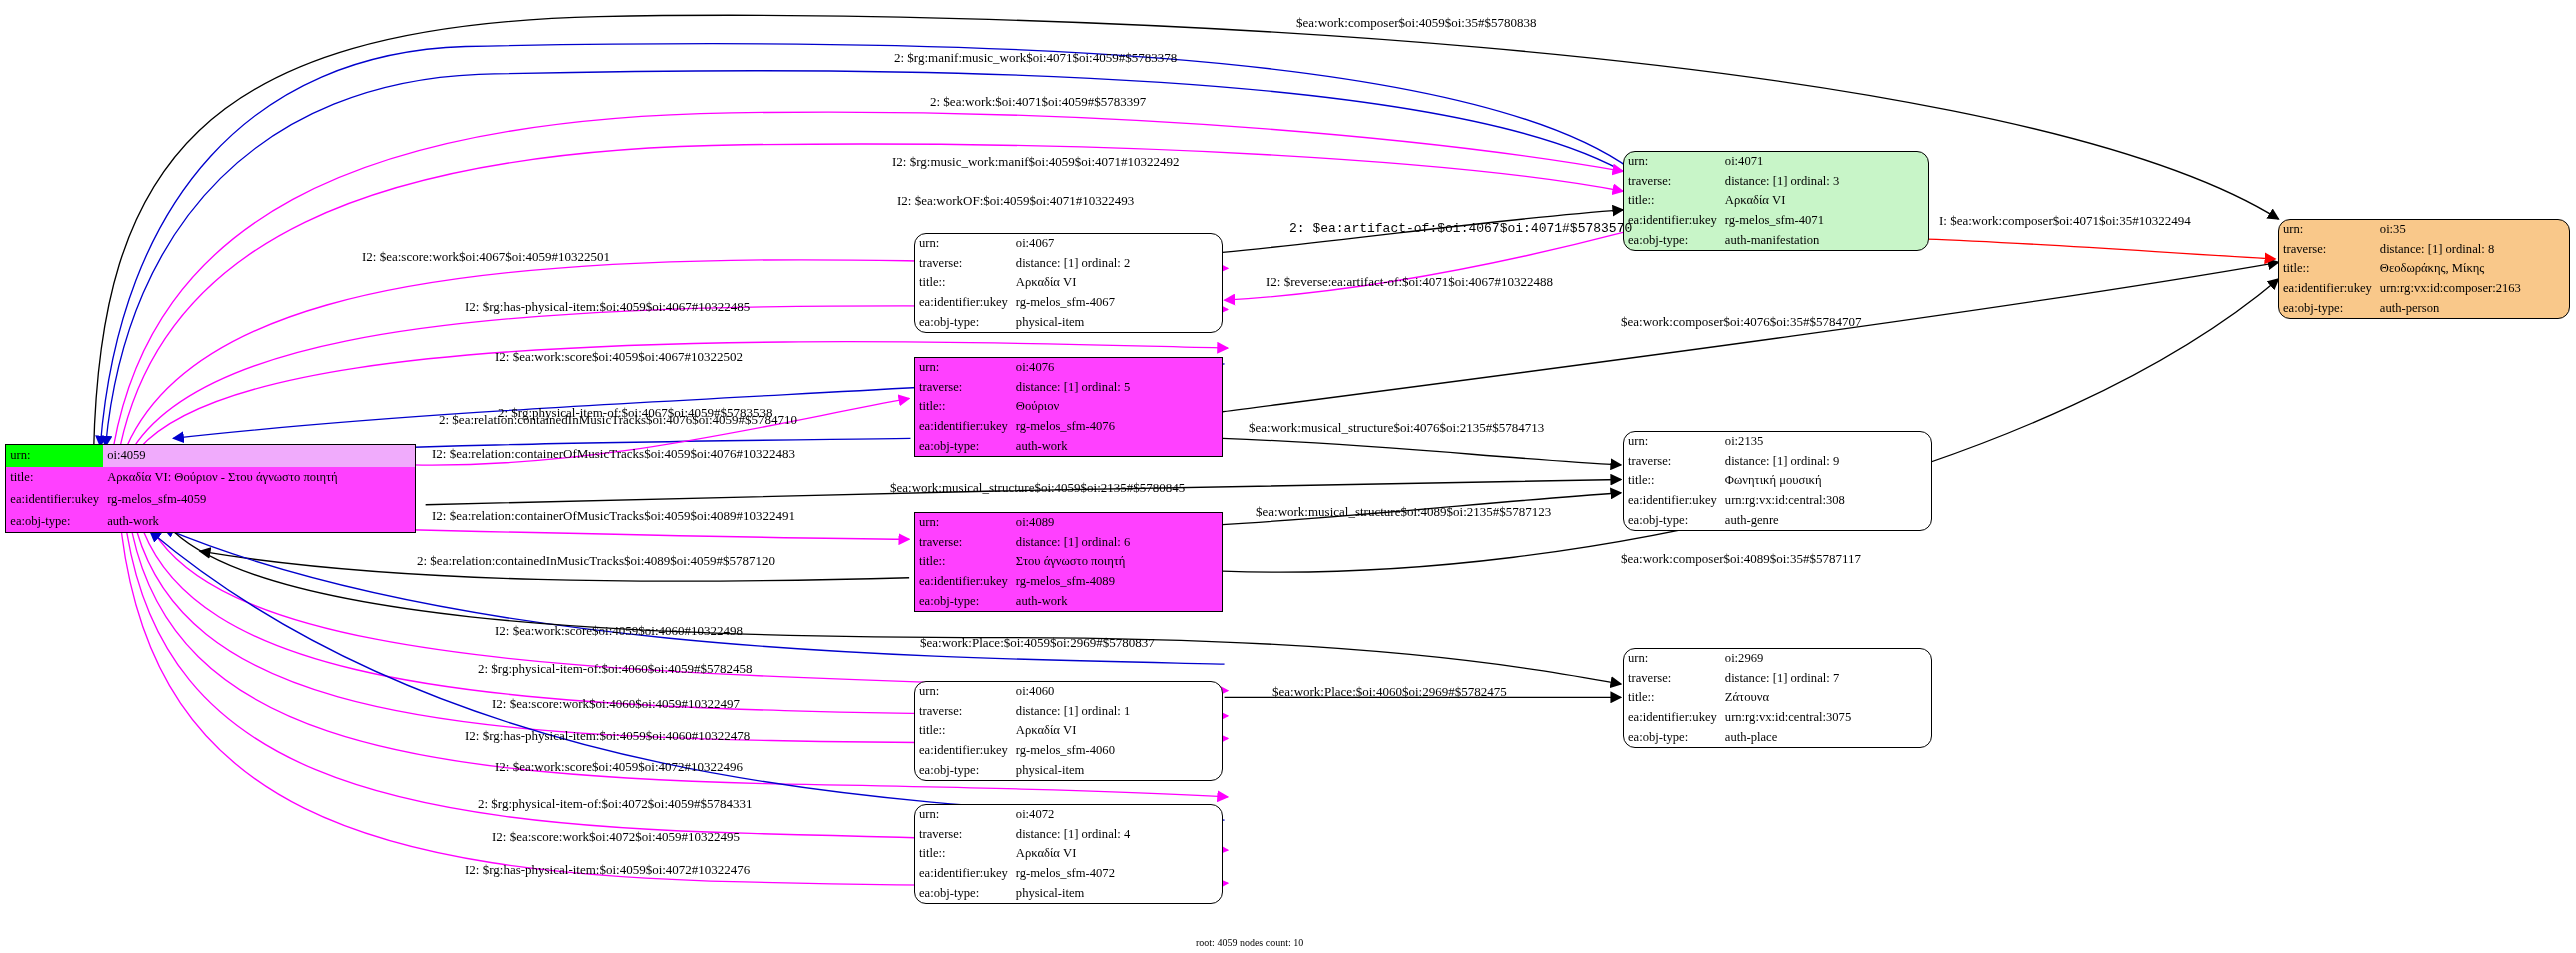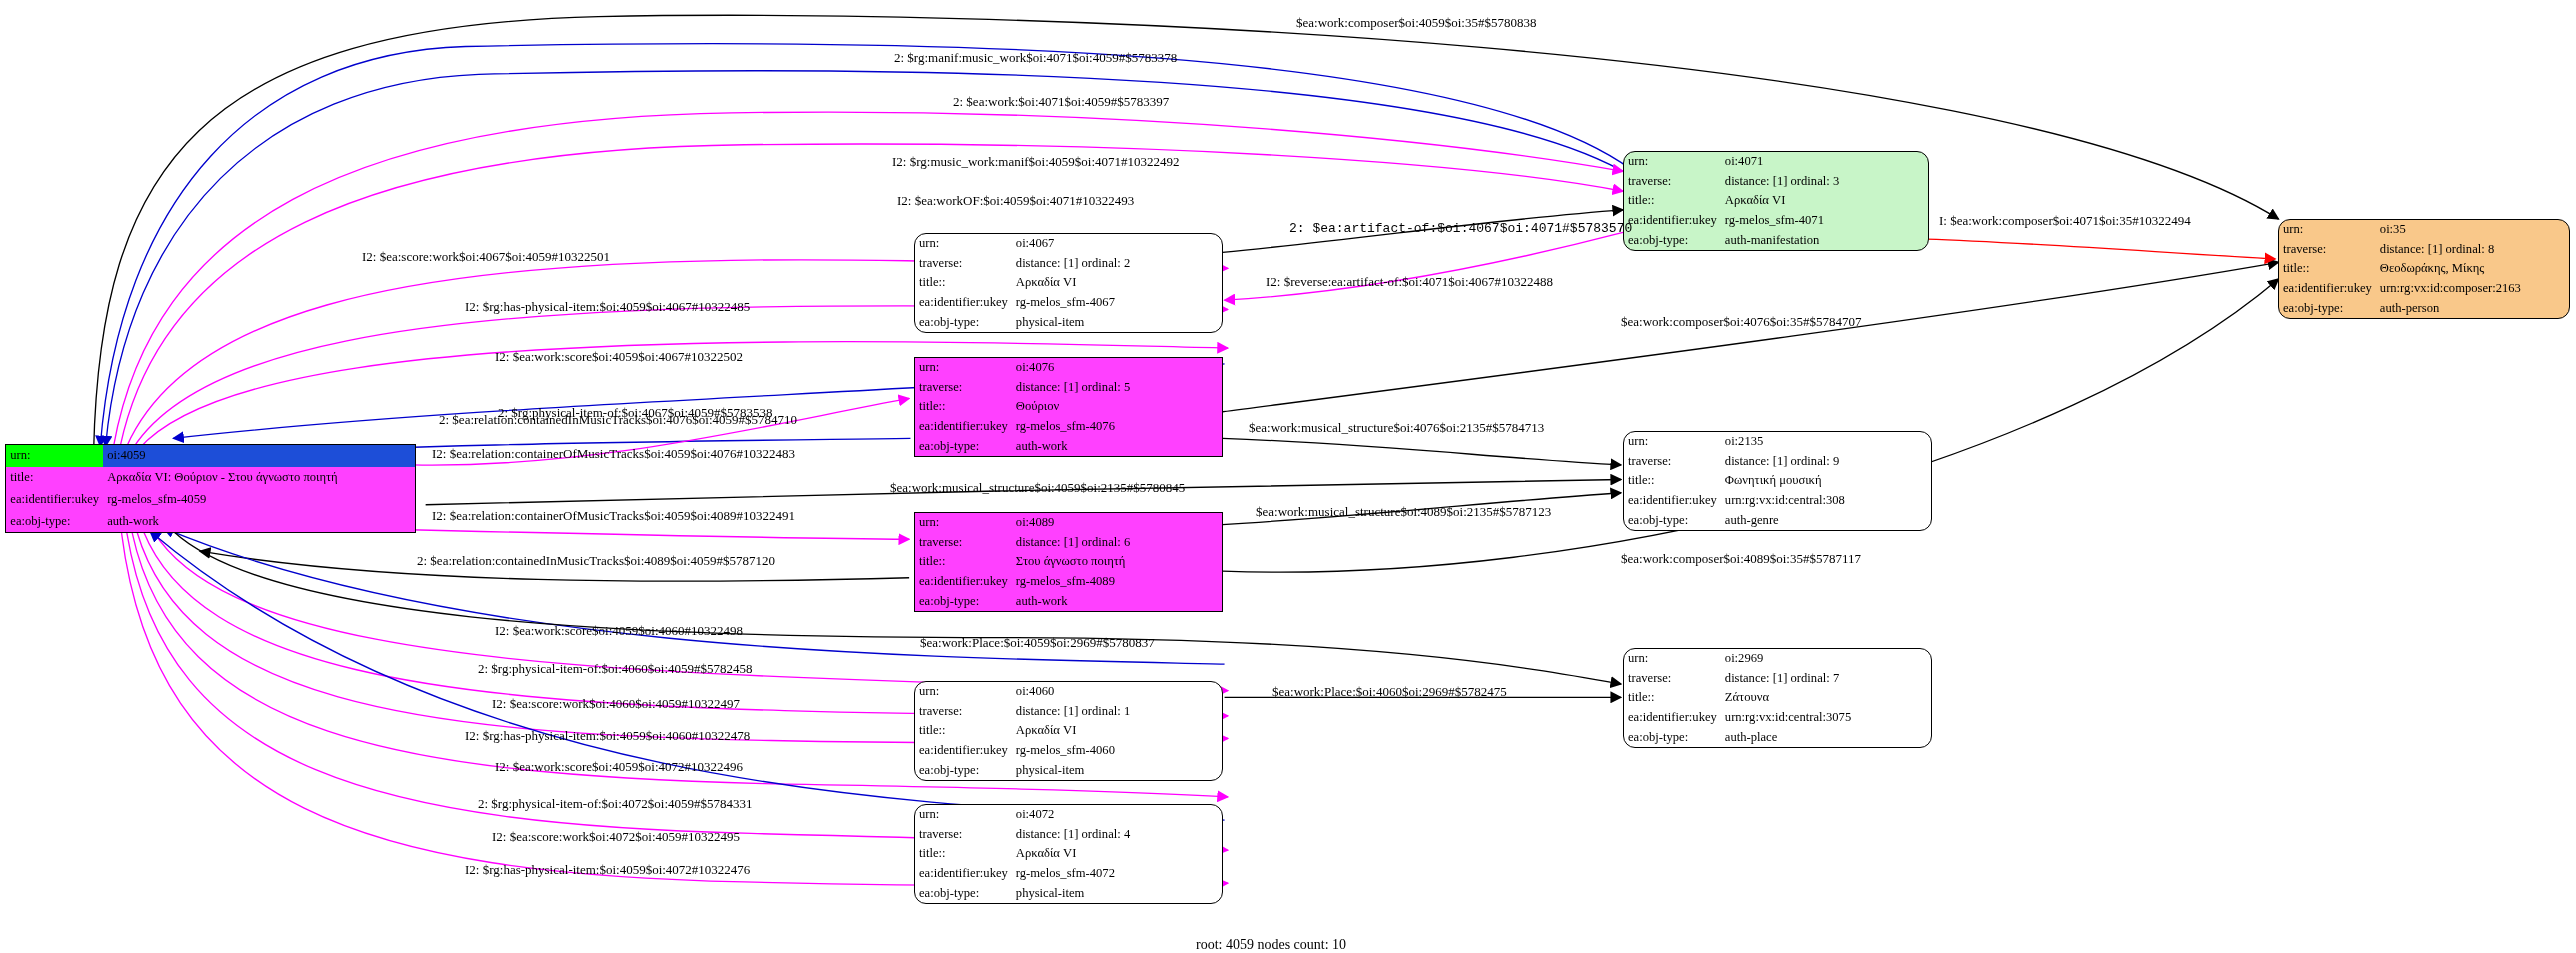--- a/index.html
+++ b/index.html
@@ -5,21 +5,21 @@
   html,body{margin:0;padding:0;background:#ffffff;}
   body{width:2576px;height:953px;position:relative;font-family:"Liberation Serif",serif;}
   #canvas{position:absolute;left:0;top:0;width:2576px;height:953px;}
   svg.edges{position:absolute;left:0;top:0;width:2576px;height:953px;overflow:visible;}
   .node{position:absolute;box-sizing:border-box;border:1.3px solid #000;}
   .node.rounded{border-radius:12px;}
   .node table{border-collapse:collapse;width:100%;height:100%;}
   .node td{font-size:12.6px;line-height:1.05;padding:0.7px 4px;white-space:nowrap;font-family:"Liberation Serif",serif;}
   .node td.k{width:88px;}
   .edgelabel{position:absolute;font-size:13px;font-family:"Liberation Serif",serif;color:#000;white-space:nowrap;}
-  .footer{position:absolute;font-size:14px;font-family:"Liberation Serif",serif;color:#000;white-space:nowrap;}
+  .footer{position:absolute;font-size:10px;font-family:"Liberation Serif",serif;color:#000;white-space:nowrap;}
 </style>
 </head>
 <body>
 
 <div id="canvas">
 
   <svg class="edges" viewBox="0 0 3877 1435">
     <defs>
       <marker id="ah-black" markerWidth="9" markerHeight="9" refX="8" refY="4.5" orient="auto">
         <path d="M0,0 L9,4.5 L0,9 z" fill="#000000"></path>
@@ -91,21 +91,21 @@
 
       <path d="M1843,1235 C1400,1212 700,1200 225,800" stroke="#0000cc" marker-end="url(#ah-blue)"></path>
     </g>
   </svg>
 
   <div class="node" style="left:5.3px;top:444px;width:411px;height:89px;background:#ff40ff;">
     <table>
       <tbody>
           <tr>
         <td class="k" style="background:#00ff00;">urn:</td>
-        <td style="background:#1d4ed8;">oi:4059</td>
+        <td style="background:#f0abfc;">oi:4059</td>
       </tr>
       <tr>
         <td class="k">title:</td>
         <td>Αρκαδία VI: Θούριον - Στου άγνωστο ποιητή</td>
       </tr>
       <tr>
         <td class="k">ea:identifier:ukey</td>
         <td>rg-melos_sfm-4059</td>
       </tr>
       <tr>
@@ -354,21 +354,21 @@
       <tr>
             <td class="k">ea:obj-type:</td>
             <td>physical-item</td>
           </tr>
     </tbody>
       </table>
   </div>
 
   <div class="edgelabel" style="left:1296px;top:14.6px;">$ea:work:composer$oi:4059$oi:35#$5780838</div>
   <div class="edgelabel" style="left:894px;top:50px;">2: $rg:manif:music_work$oi:4071$oi:4059#$5783378</div>
-  <div class="edgelabel" style="left:930px;top:94px;margin-left:23px;">2: $ea:work:$oi:4071$oi:4059#$5783397</div>
+  <div class="edgelabel" style="left:930px;top:94px;">2: $ea:work:$oi:4071$oi:4059#$5783397</div>
   <div class="edgelabel" style="left:884px;top:154px;margin-left:8px;">I2: $rg:music_work:manif$oi:4059$oi:4071#10322492</div>
   <div class="edgelabel" style="left:897px;top:193px;">I2: $ea:workOF:$oi:4059$oi:4071#10322493</div>
   <div class="edgelabel" style="left:1289px;top:221px;font-family:Liberation Mono, monospace;">2: $ea:artifact-of:$oi:4067$oi:4071#$5783570</div>
   <div class="edgelabel" style="left:362px;top:249px;">I2: $ea:score:work$oi:4067$oi:4059#10322501</div>
   <div class="edgelabel" style="left:1266px;top:274px;">I2: $reverse:ea:artifact-of:$oi:4071$oi:4067#10322488</div>
   <div class="edgelabel" style="left:465px;top:299px;">I2: $rg:has-physical-item:$oi:4059$oi:4067#10322485</div>
   <div class="edgelabel" style="left:495px;top:349px;text-align:center;">I2: $ea:work:score$oi:4059$oi:4067#10322502</div>
   <div class="edgelabel" style="left:498px;top:405px;">2: $rg:physical-item-of:$oi:4067$oi:4059#$5783538</div>
   <div class="edgelabel" style="left:1621px;top:314px;">$ea:work:composer$oi:4076$oi:35#$5784707</div>
   <div class="edgelabel" style="left:1939px;top:213px;">I: $ea:work:composer$oi:4071$oi:35#10322494</div>

